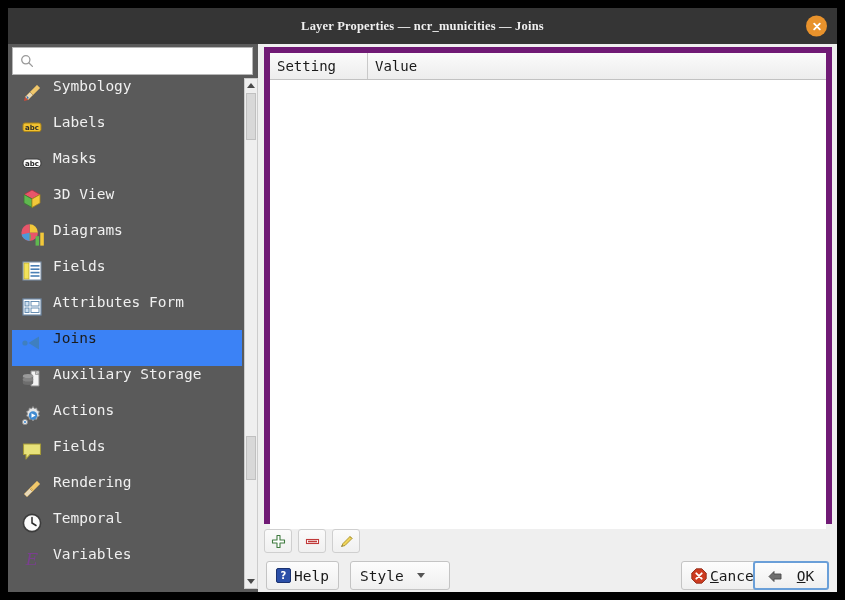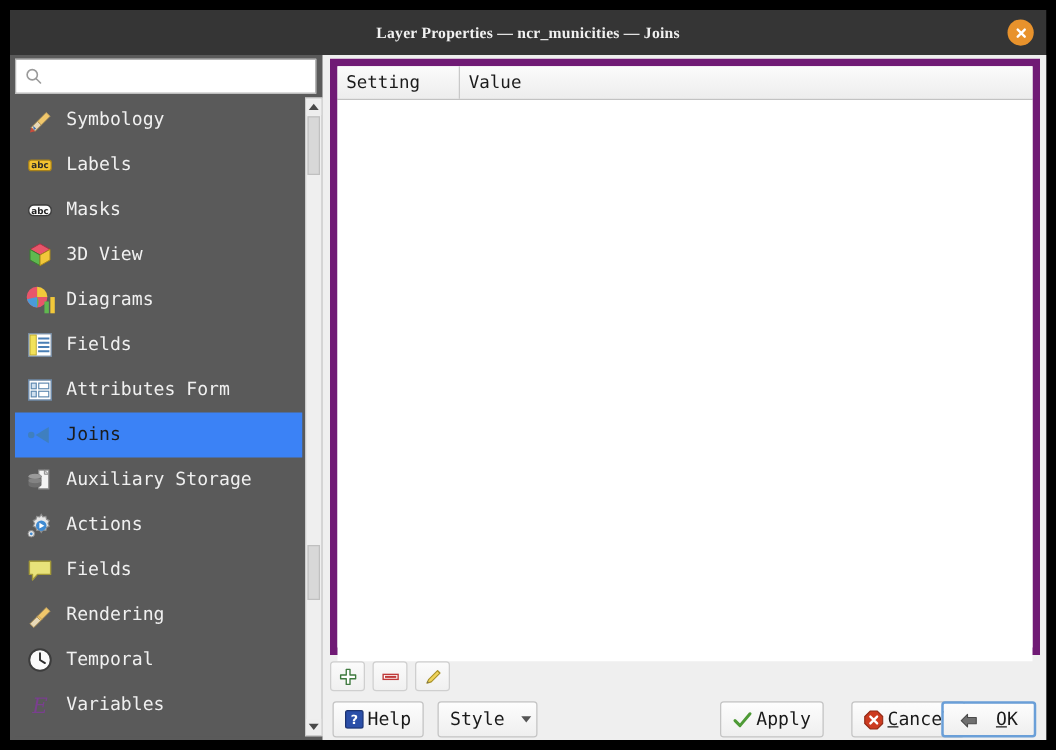--- a/index.html
+++ b/index.html
@@ -111,21 +111,20 @@
     left: 4px;
     top: 34px;
     width: 230px;
     height: 511px;
     overflow: hidden;
     background: #5a5a5a;
   }
   .nav-item {
     height: 36px;
     display: flex;
-    align-items: center;
     padding-left: 7px;
     box-sizing: border-box;
     cursor: pointer;
   }
   .nav-item.selected {
     background: #3b82f6;
   }
   .nav-icon {
     width: 26px;
     height: 26px;
@@ -297,21 +296,21 @@
     gap: 3px;
     padding: 0 9px;
     cursor: pointer;
     font-family: "DejaVu Sans Mono", monospace;
     font-size: 14.5px;
     color: #1a1a1a;
     white-space: nowrap;
   }
   .btn svg { display:block; flex:0 0 auto; }
   #btn-help  { left: 8px;   top: 2px; }
-  #btn-style { left: 92px;  top: 2px; padding-right: 4px; }
+  #btn-style { left: 92px;  top: 2px; padding-right: 24px; }
   #btn-apply { left: 318px; top: 2px; }
   #btn-cancel{ left: 423px; top: 2px; }
   #btn-ok    { left: 495px; top: 2px; width: 76px; border: 2px solid #6a9fd8; gap: 12px; }
   .underline { text-decoration: underline; }
   #style-caret {
     width: 0; height: 0;
     border-left: 4px solid transparent;
     border-right: 4px solid transparent;
     border-top: 5px solid #555;
     margin-left: 10px;
@@ -558,26 +557,20 @@
             <text x="7.5" y="11.4" font-family="DejaVu Sans" font-size="10" font-weight="bold" fill="#ffffff" text-anchor="middle">?</text>
           </svg>
           <span>Help</span>
         </div>
 
         <div class="btn" id="btn-style">
           <span>Style</span>
           <span id="style-caret"></span>
         </div>
 
-        <div class="btn" id="btn-apply">
-          <svg width="16" height="16" viewBox="0 0 16 16">
-            <path d="M2 8.5 L6 12.5 L14 3" fill="none" stroke="#4e9a36" stroke-width="2.4" stroke-linecap="round" stroke-linejoin="round"></path>
-          </svg>
-          <span>Apply</span>
-        </div>
 
         <div class="btn" id="btn-cancel">
           <svg width="16" height="16" viewBox="0 0 16 16">
             <path d="M5.2 0.8 H10.8 L15.2 5.2 V10.8 L10.8 15.2 H5.2 L0.8 10.8 V5.2 Z" fill="#cc3b20" stroke="#8f2a16" stroke-width="0.9"></path>
             <path d="M5.3 5.3 L10.7 10.7 M10.7 5.3 L5.3 10.7" stroke="#ffffff" stroke-width="1.9" stroke-linecap="round"></path>
           </svg>
           <span><span class="underline">C</span>ancel</span>
         </div>
 
         <div class="btn" id="btn-ok">

